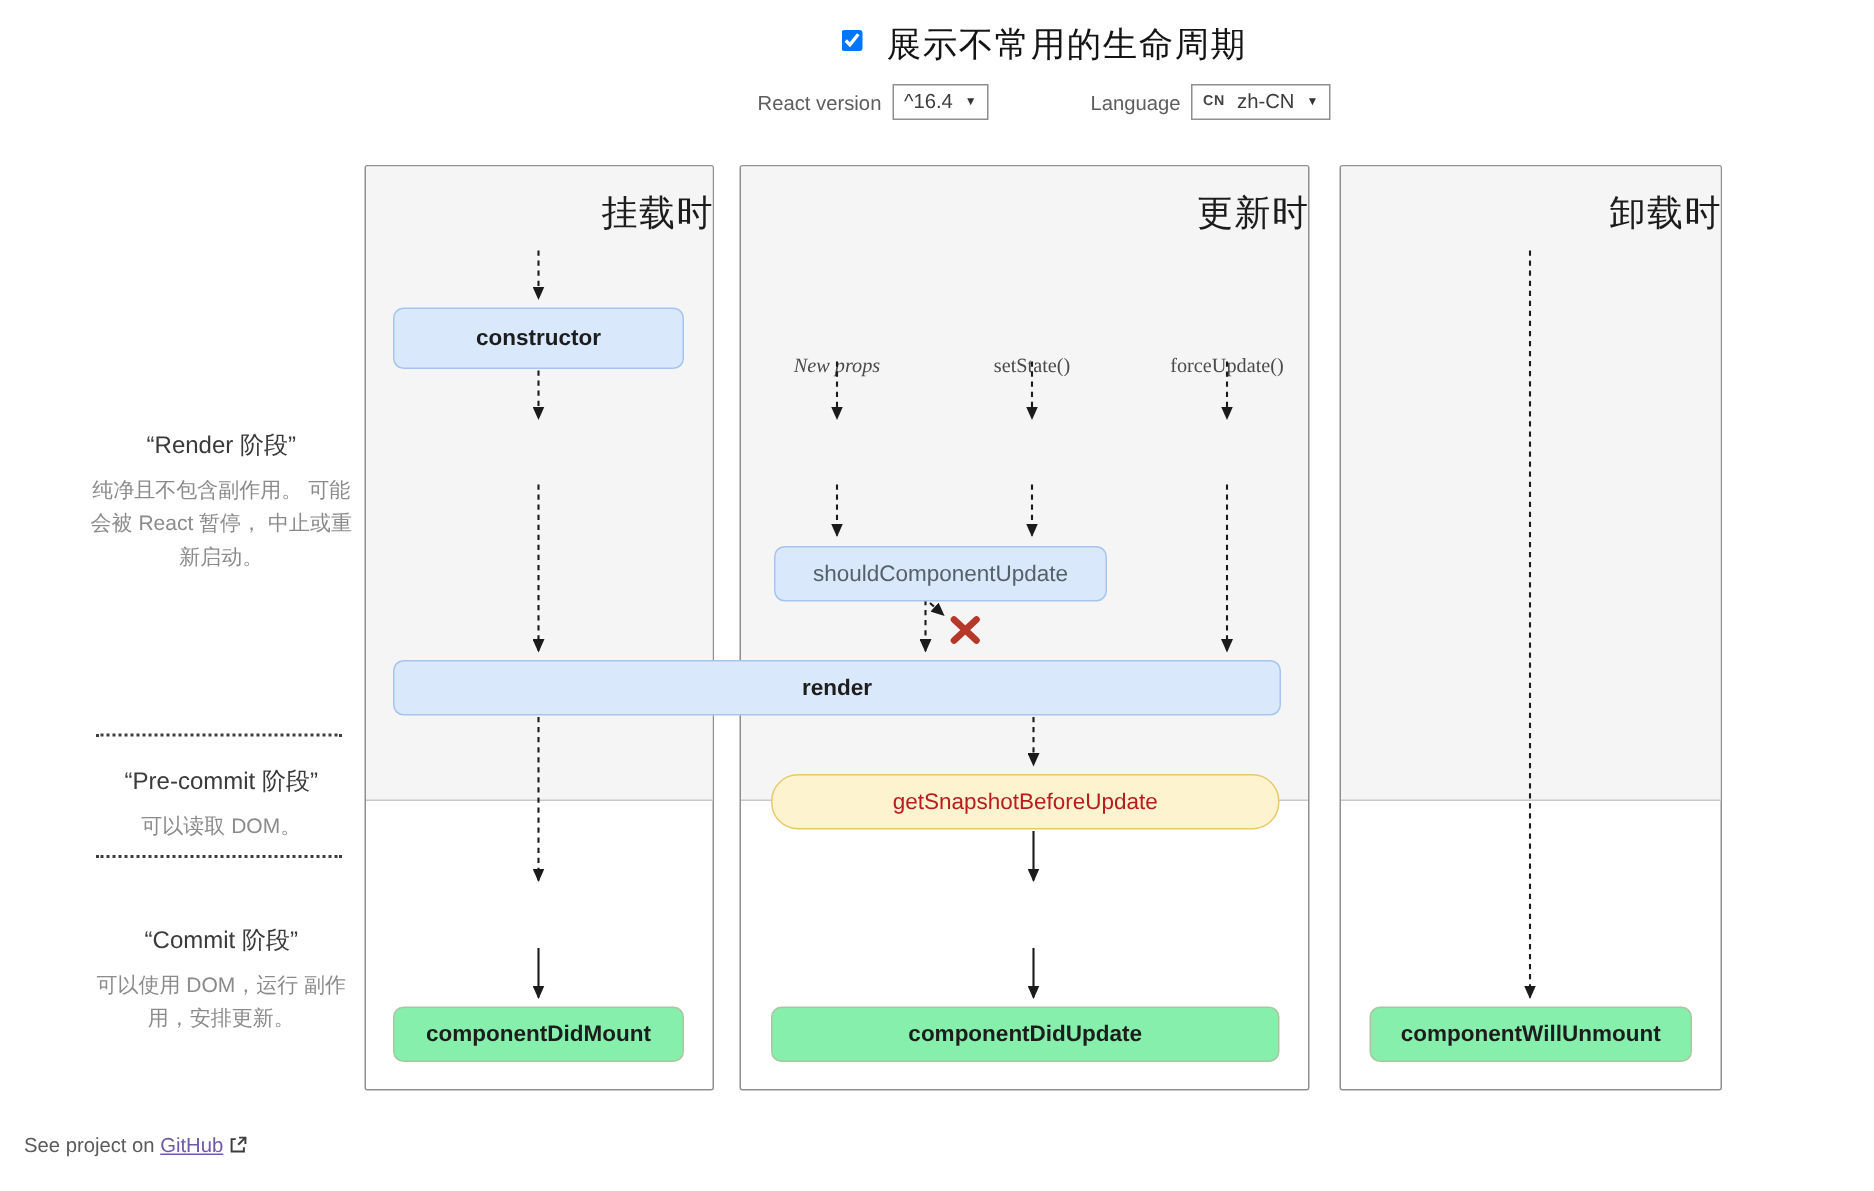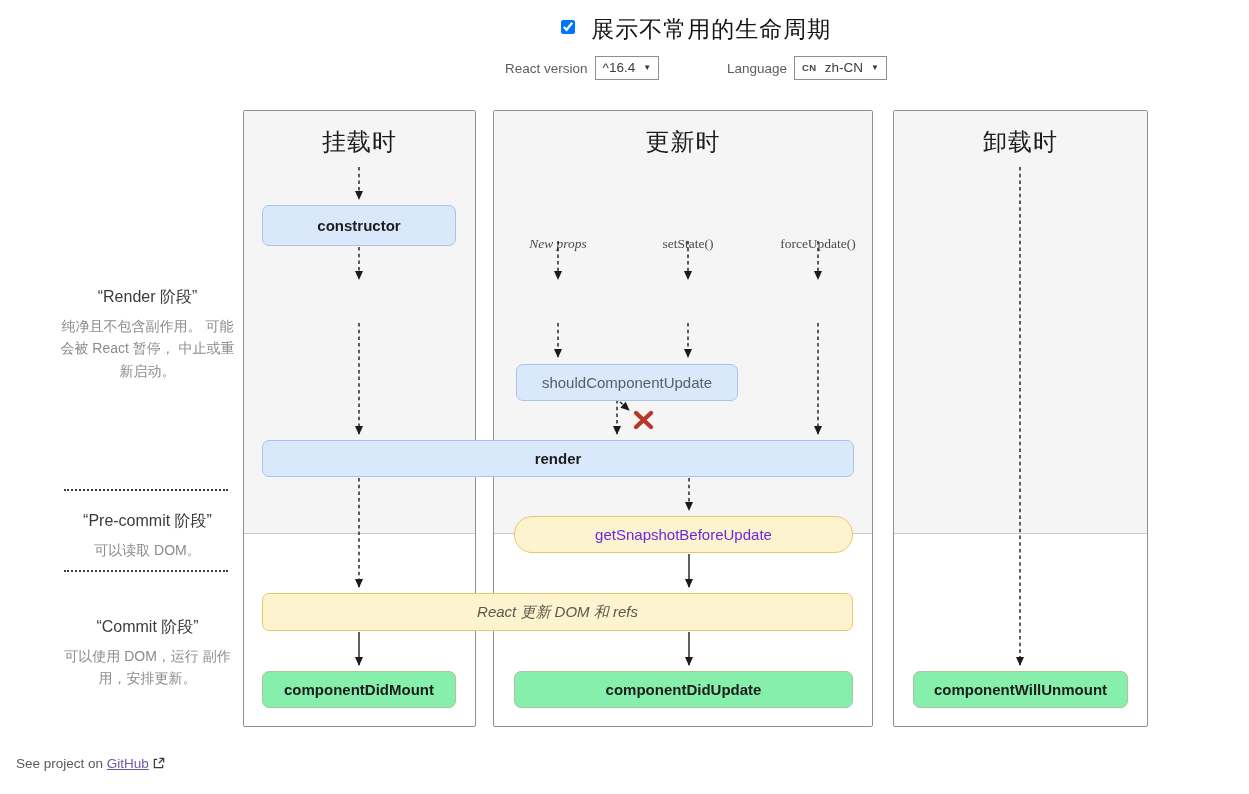--- a/index.html
+++ b/index.html
@@ -26,36 +26,36 @@
   .phase-name { font-size:16px; color:#3a3a3a; margin-bottom:7px; }
   .phase-desc { font-size:14px; color:#8b8b8b; line-height:1.6; }
   .dotted-divider { position:absolute; left:64px; width:164px; border-top:2px dotted #3d3d3d; }
 
   
   .col { position:absolute; top:110px; height:617px; border:1px solid #8f8f8f;
          border-radius:2px; background:#fff; }
   .col-gray { position:absolute; left:0; right:0; top:0; height:423px;
               background:#f5f5f6; border-bottom:1px solid #c9c9c9; }
   .col-title { position:absolute; top:126px; font-size:24px; color:#1c1c1c;
-               text-align:center; letter-spacing:1px; }
+               text-align:right; letter-spacing:1px; }
 
   
   .trigger { position:absolute; top:236px; font-size:13.5px; color:#4a4a4a;
              text-align:center; transform:translateX(-50%); white-space:nowrap;font-family:Liberation Serif, serif; }
   .italic { font-style:italic; }
 
   
   .box { position:absolute; display:flex; align-items:center; justify-content:center;
          border-radius:7px; font-size:15px; cursor:pointer; white-space:nowrap; }
   .box.blue   { background:#d9e8fa; border:1px solid #a6c5ee; }
   .box.yellow { background:#fdf3cf; border:1px solid #e8c96a; }
   .box.green  { background:#86efac; border:1px solid #a9c6a0;text-align:right; }
   .box.bold   { font-weight:bold; color:#1d1d1d; }
   .box.quiet  { color:#566069; }
-  .box.yellow.quiet { color:#6d28d9;border-radius:18px; }
+  .box.yellow.quiet { color:#b91c1c;border-radius:18px; }
   .box.ital   { font-style:italic; color:#5c584a; }
 
   .arrows { position:absolute; left:0; top:0; pointer-events:none; }
 
   
   .footer { position:absolute; left:16px; top:756px; width:1230px; 
             font-size:13.5px; color:#5a5a5a; }
   .footer a { color:#6f58a8; text-decoration:underline; cursor:pointer; }
   .ext-icon { vertical-align:-1px; margin-left:4px; }
 </style>
@@ -153,21 +153,20 @@
     </g>
     <g>
       <path d="M636 413 L651 427 M651 413 L636 427" stroke="#b5382a" stroke-width="4.4" stroke-linecap="round" fill="none"></path>
     </g>
   </svg>
 
   <div class="box blue bold" style="left:262px;top:205px;width:194px;height:41px">constructor</div>
   <div class="box blue quiet" style="left:516px;top:364px;width:222px;height:37px">shouldComponentUpdate</div>
   <div class="box blue bold" style="left:262px;top:440px;width:592px;height:37px">render</div>
   <div class="box yellow quiet" style="left:514px;top:516px;width:339px;height:37px">getSnapshotBeforeUpdate</div>
-  <div class="box yellow ital" style="left:262px;top:593px;width:591px;height:38px">React 更新 DOM 和 refs</div>
   <div class="box green bold" style="left:262px;top:671px;width:194px;height:37px">componentDidMount</div>
   <div class="box green bold" style="left:514px;top:671px;width:339px;height:37px">componentDidUpdate</div>
   <div class="box green bold" style="left:913px;top:671px;width:215px;height:37px">componentWillUnmount</div>
 
   <div class="footer">
     <span>See project on</span>
     <a>GitHub</a><svg class="ext-icon" width="12" height="12" viewBox="0 0 12 12">
       <path d="M4.2 2.4 H1.4 V10.6 H9.6 V7.8" fill="none" stroke="#3c3c3c" stroke-width="1.3"></path>
       <path d="M6.4 1.4 H10.6 V5.6" fill="none" stroke="#3c3c3c" stroke-width="1.3"></path>
       <path d="M10.4 1.6 L5.8 6.2" fill="none" stroke="#3c3c3c" stroke-width="1.3"></path>

